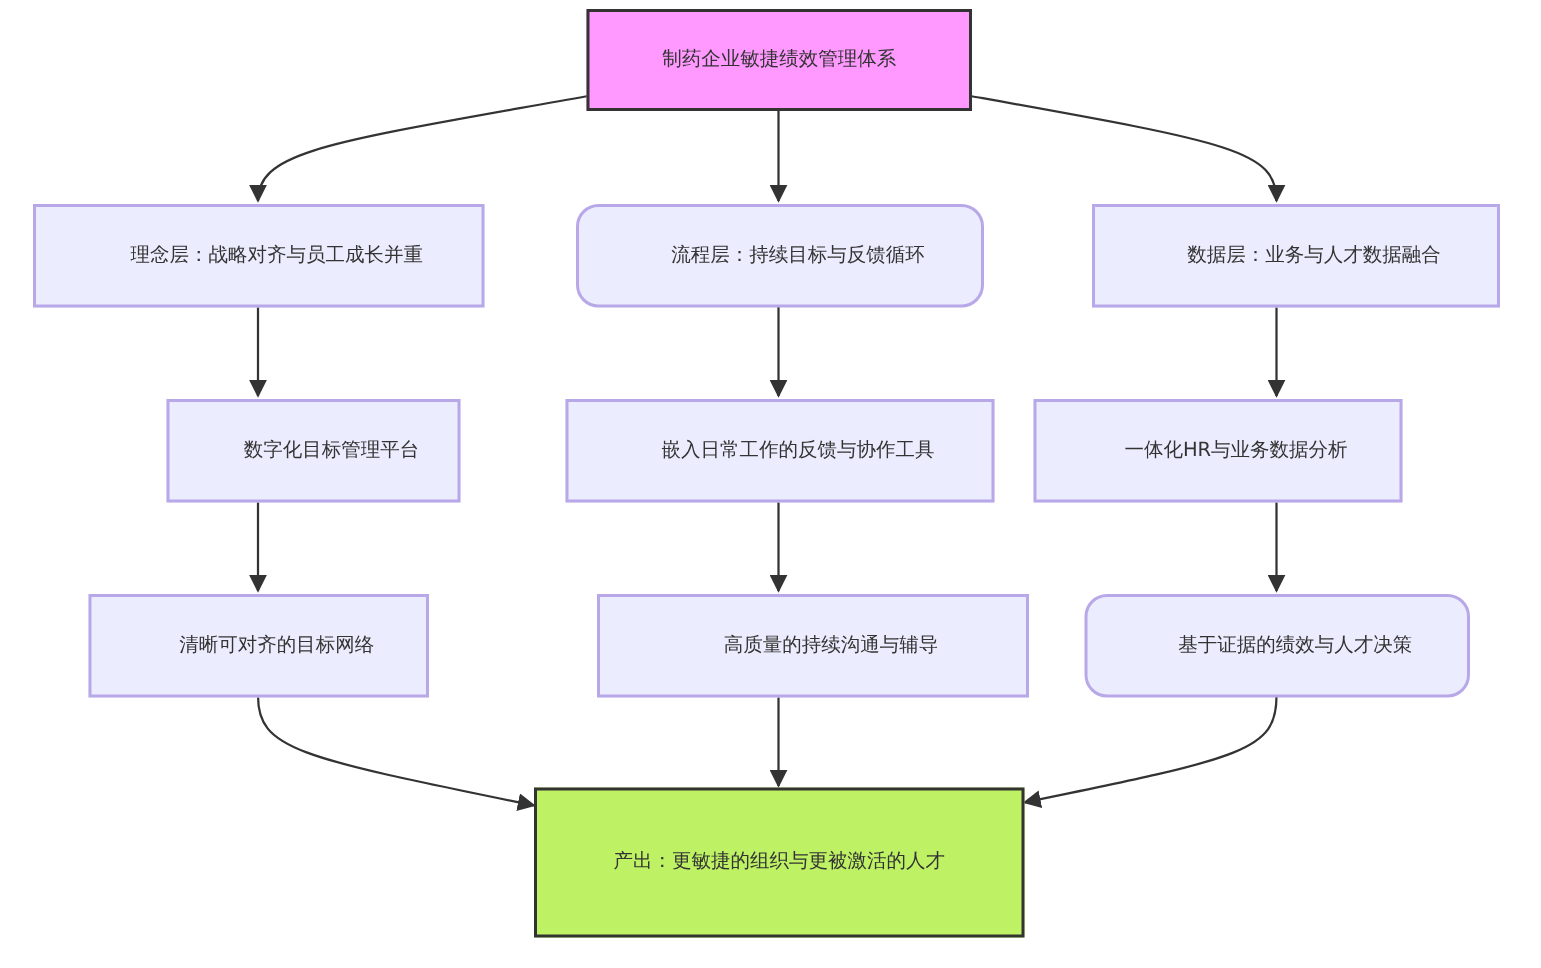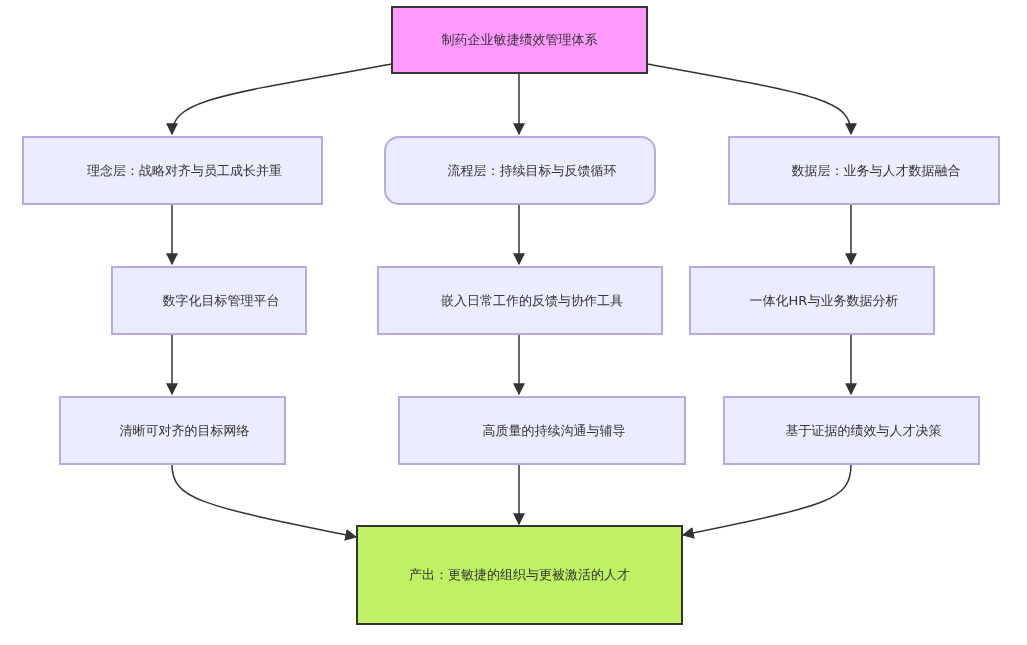--- a/index.html
+++ b/index.html
@@ -60,19 +60,19 @@
 <div class="node default" style="left:689px; top:266px; width:246px; height:69px;">
   <span>一体化HR与业务数据分析</span>
 </div>
 
 <div class="node default" style="left:59px; top:396px; width:227px; height:69px;">
   <span>清晰可对齐的目标网络</span>
 </div>
 <div class="node default" style="left:398px; top:396px; width:288px; height:69px;align-items:center;">
   <span>高质量的持续沟通与辅导</span>
 </div>
-<div class="node default" style="left:723px; top:396px; width:257px; height:69px;">
+<div class="node default" style="left:723px; top:396px; width:257px; height:69px;border-radius:15px;">
   <span>基于证据的绩效与人才决策</span>
 </div>
 
 <div class="node output" style="left:356px; top:525px; width:327px; height:100px;">
   <span>产出：更敏捷的组织与更被激活的人才</span>
 </div>
 
 </body></html>

